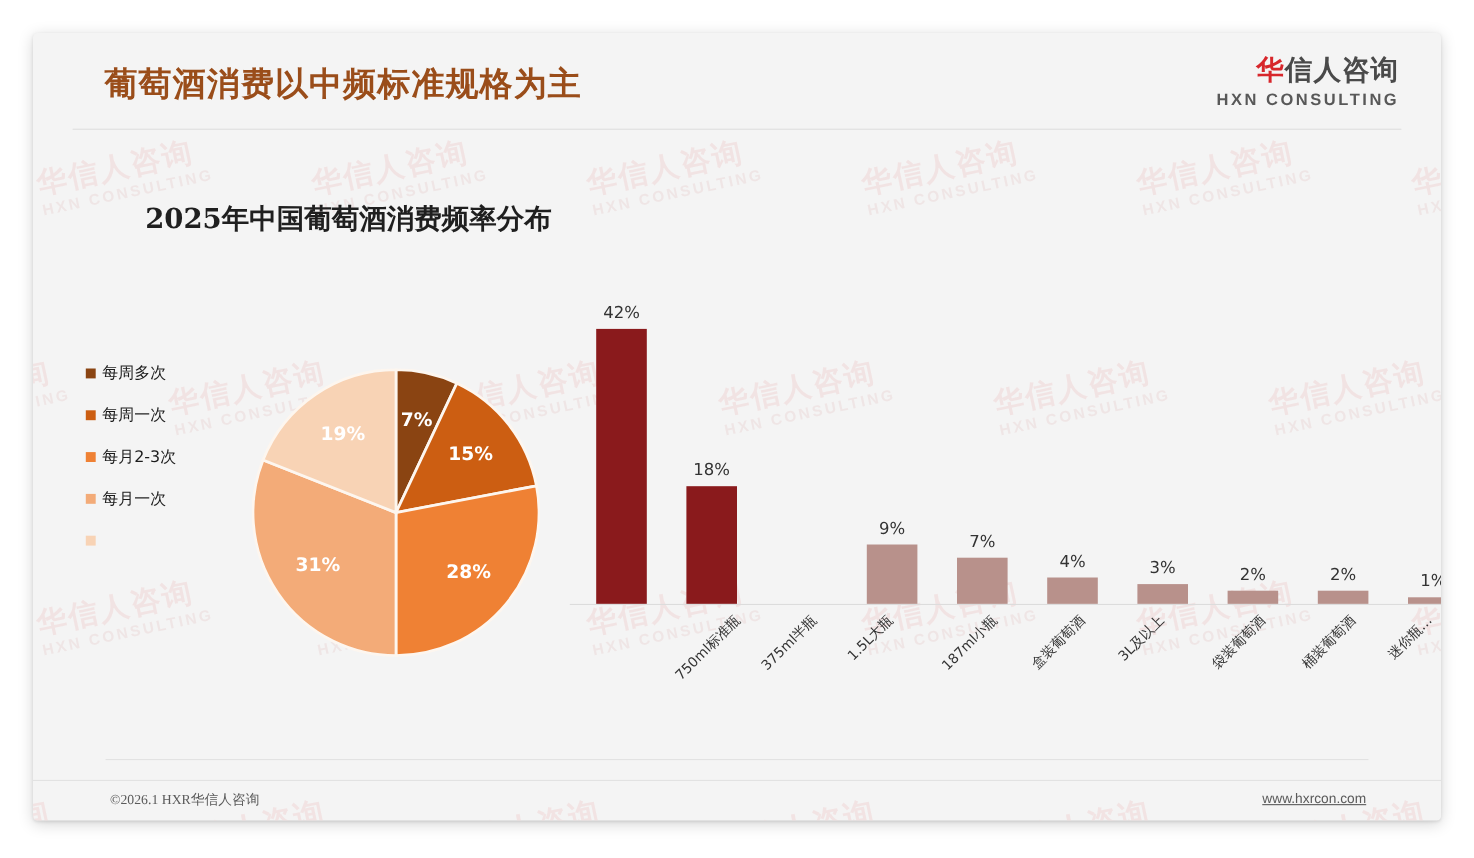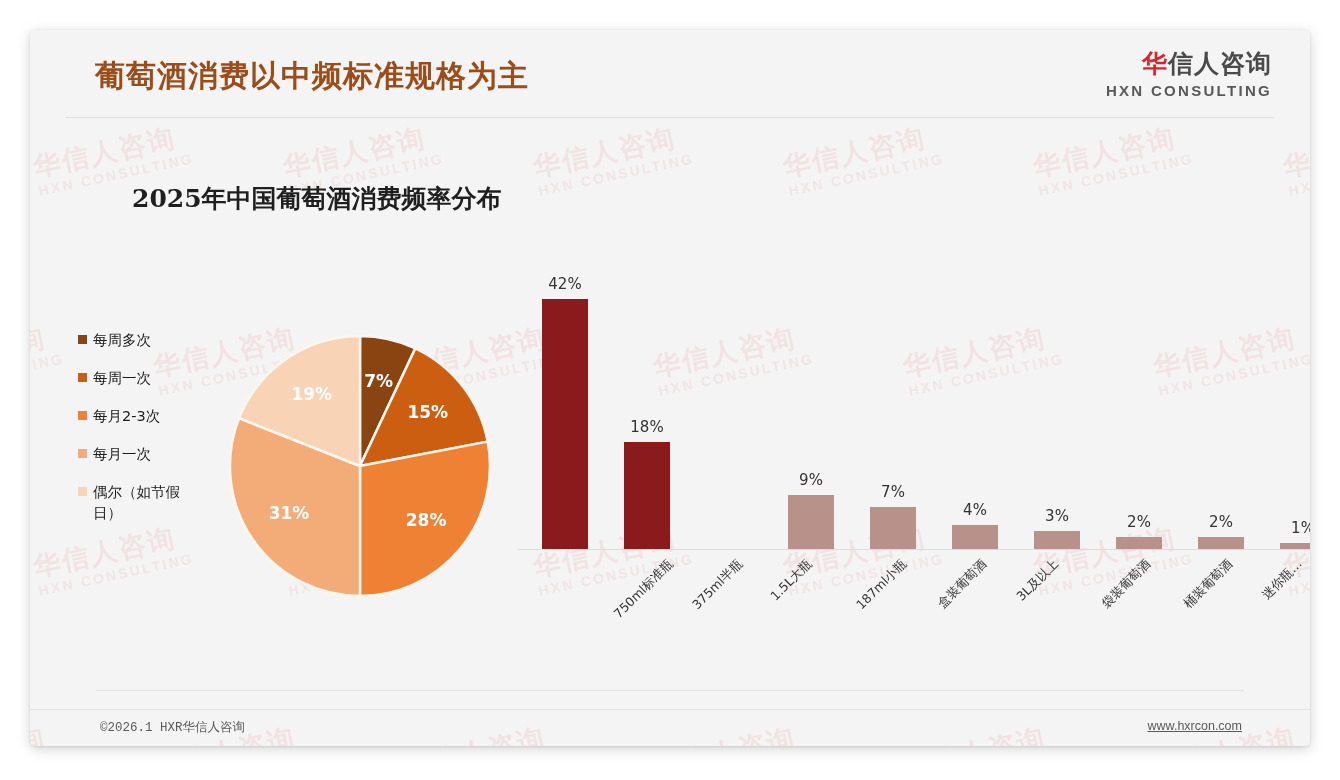--- a/index.html
+++ b/index.html
@@ -250,21 +250,21 @@
     height: 36px;
     border-top: 1px solid #e2e2e2;
     z-index: 6;
   }
   #footer-left {
     position: absolute;
     left: 70px;
     top: 9px;
     font-size: 12.5px;
     color: #5a5a5a;
-    font-family: Liberation Mono, monospace;
+    font-family: Liberation Serif, serif;
   }
   #footer-right {
     position: absolute;
     right: 68px;
     top: 9px;
     font-size: 12.5px;
     color: #5a5a5a;
     font-family: "Liberation Sans", sans-serif;
     text-decoration: underline;
   }
@@ -390,21 +390,20 @@
       <div class="legend-item">
         <span class="legend-swatch" style="background: rgb(239, 129, 52);"></span>
         <span class="legend-label">每月2-3次</span>
       </div>
       <div class="legend-item">
         <span class="legend-swatch" style="background: rgb(243, 171, 120);"></span>
         <span class="legend-label">每月一次</span>
       </div>
       <div class="legend-item">
         <span class="legend-swatch" style="background: rgb(248, 211, 181);"></span>
-        <span class="legend-label">偶尔（如节假日）</span>
       </div>
     </div>
 
   <div id="pie-wrap">
     <svg width="262" height="262" viewBox="0 0 262 262">
       <g id="pie-slices">
           <path d="M 131 131 L 131 1 A 130 130 0 0 1 186.35130790345946 13.372483179417472 Z" fill="#8a4412" stroke="#fdf6ef" stroke-width="2.5"></path>
           <path d="M 131 131 L 186.35130790345946 13.372483179417472 A 130 130 0 0 1 258.69734259472955 106.64042910385581 Z" fill="#cc5e12" stroke="#fdf6ef" stroke-width="2.5"></path>
           <path d="M 131 131 L 258.69734259472955 106.64042910385581 A 130 130 0 0 1 130.99999999999994 261 Z" fill="#ef8134" stroke="#fdf6ef" stroke-width="2.5"></path>
           <path d="M 131 131 L 130.99999999999994 261 A 130 130 0 0 1 10.129056834527333 83.14380815099182 Z" fill="#f3ab78" stroke="#fdf6ef" stroke-width="2.5"></path>

